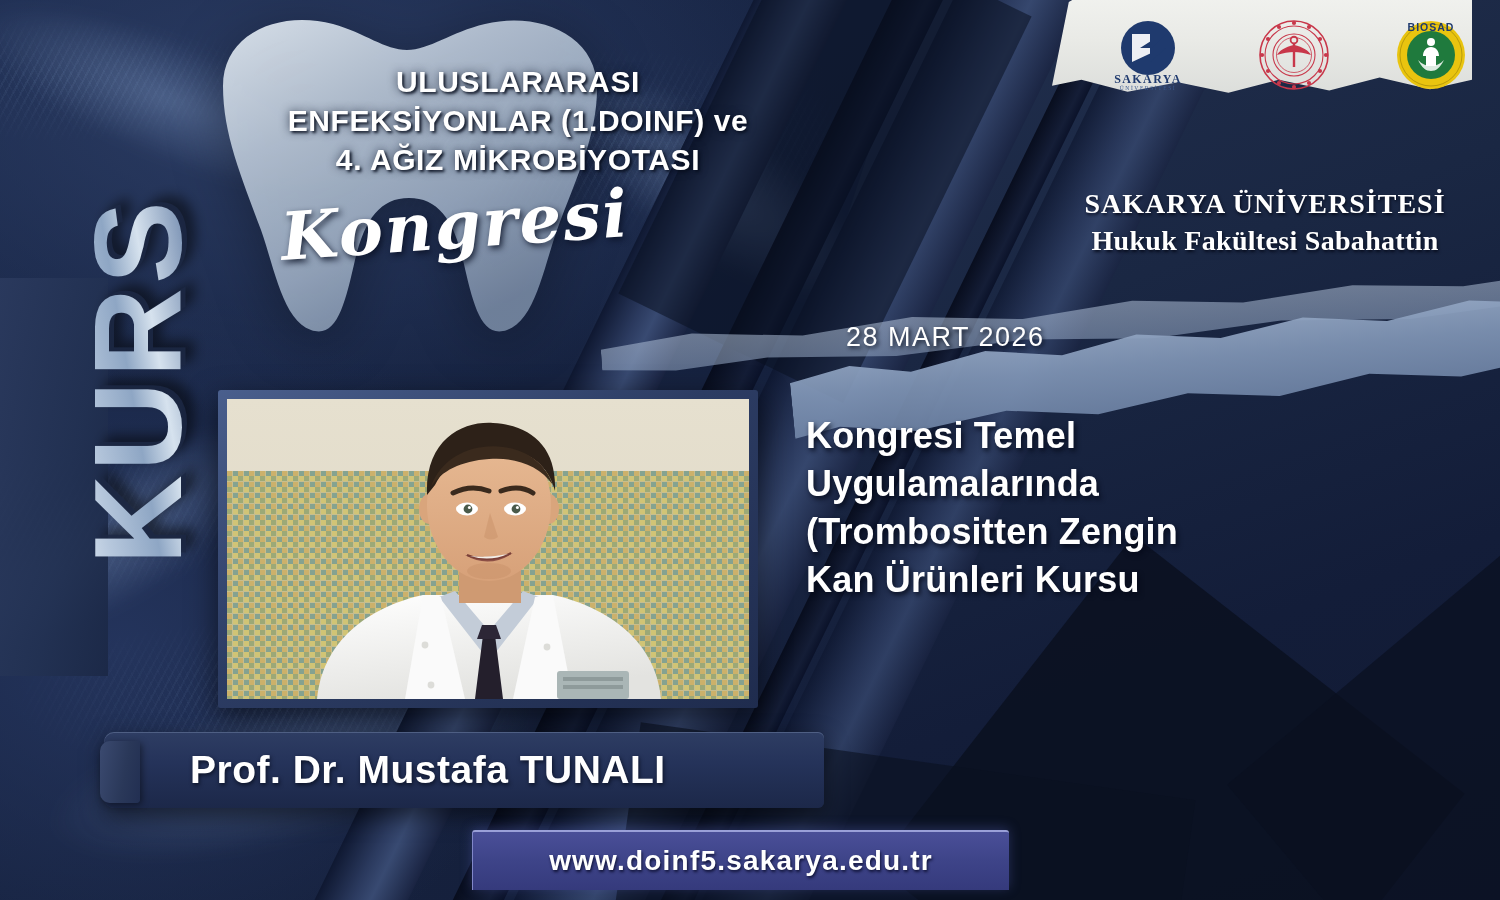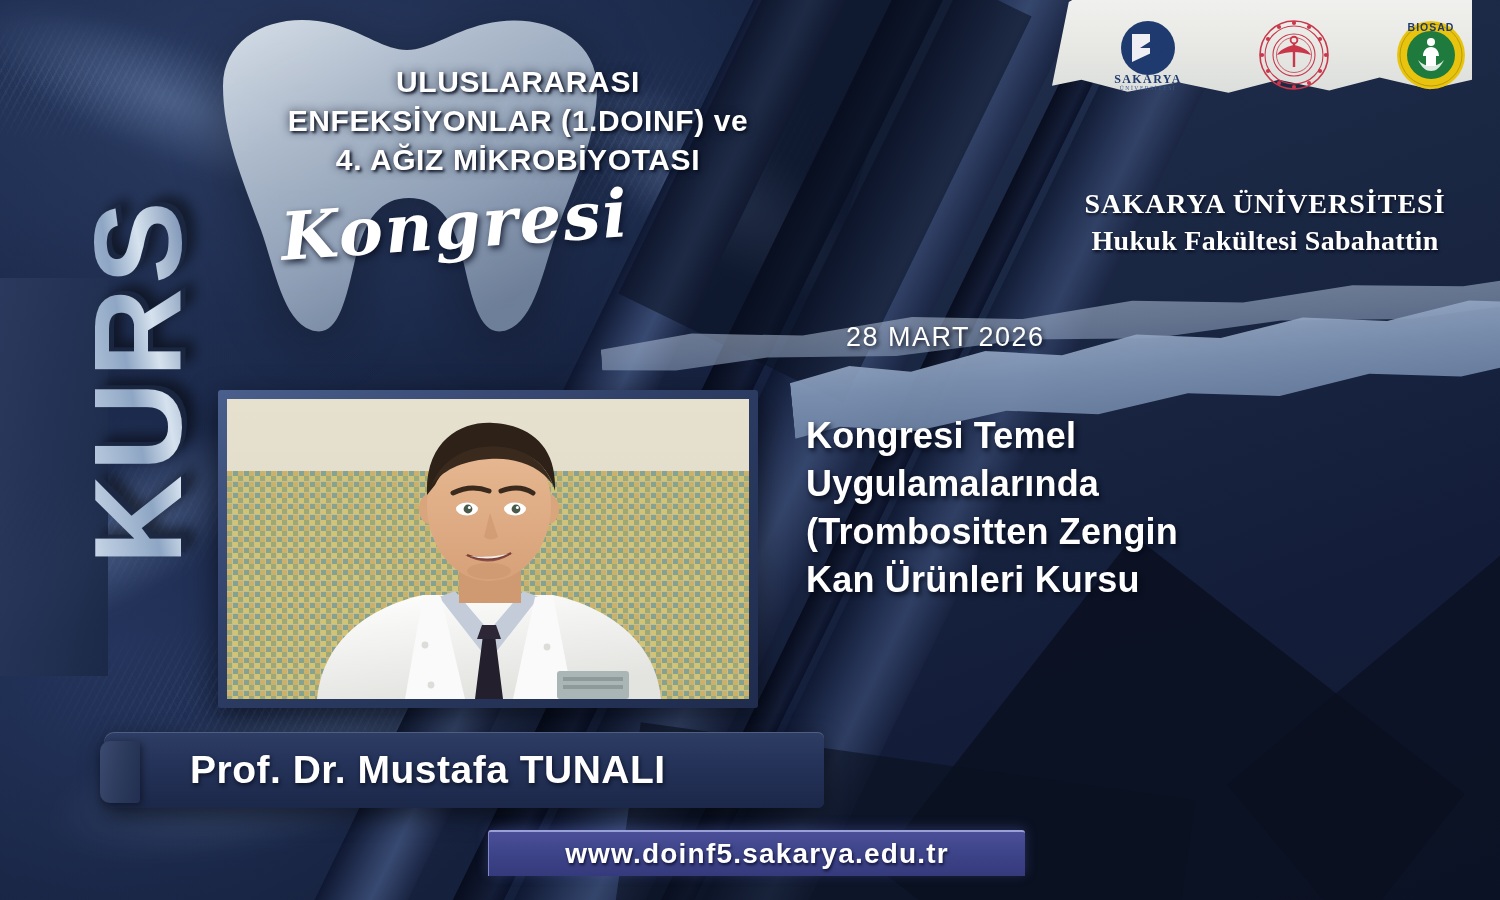--- a/index.html
+++ b/index.html
@@ -185,21 +185,21 @@
     border-radius:10px 4px 4px 10px;
     box-shadow:2px 2px 7px rgba(0,0,0,.45);
   }
   .name-text{
     font-size:39px;font-weight:bold;color:#fff;letter-spacing:.5px;
     margin-left:86px;text-shadow:1px 2px 4px rgba(5,10,25,.8);
   }
 
   
   .url-plaque{
-    position:absolute;left:488px;top:830px;width:537px;height:46px;
+    position:absolute;left:472px;top:830px;width:537px;height:60px;
     background:linear-gradient(180deg,#4a4f98 0%,#3e4489 48%,#353a7c 100%);
     border-top:2px solid #9aa0d8;border-left:1px solid #8187c9;
     border-radius:3px 3px 0 0;
     box-shadow:0 -2px 12px rgba(90,100,190,.35);
     display:flex;align-items:center;justify-content:center;
   }
   .url-text{
     font-size:28px;font-weight:bold;color:#fff;letter-spacing:1.2px;
     text-shadow:1px 2px 3px rgba(8,10,40,.85);
   }

